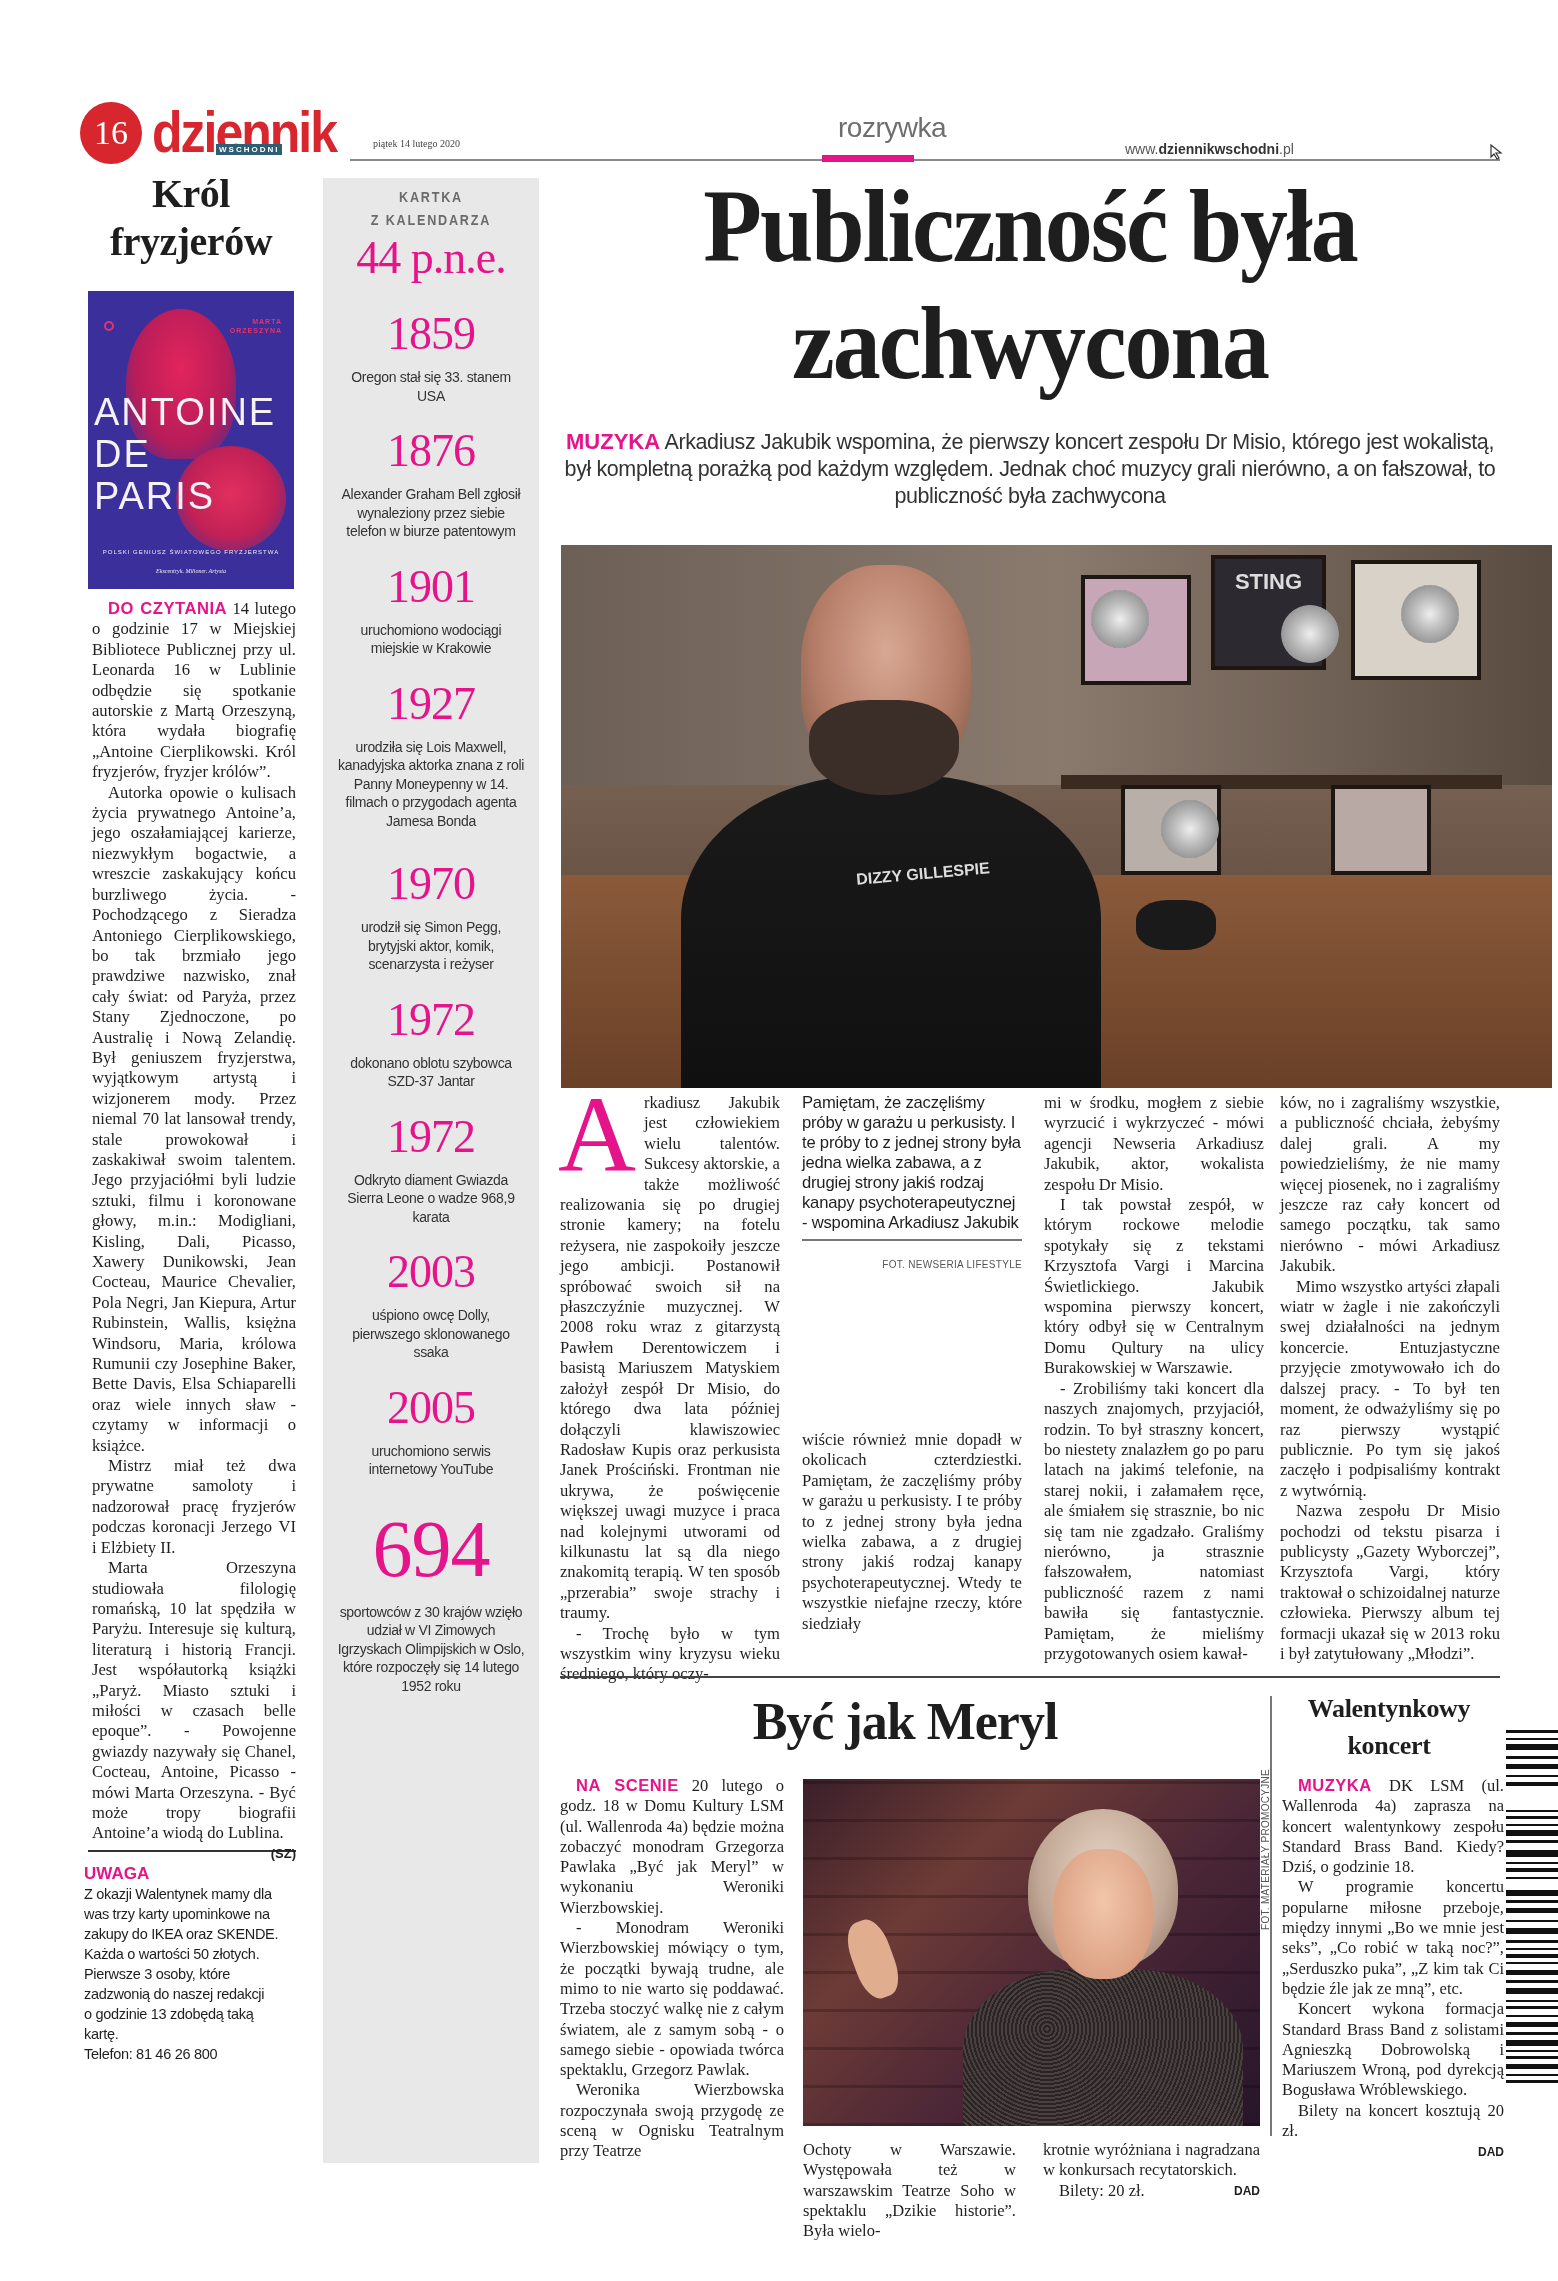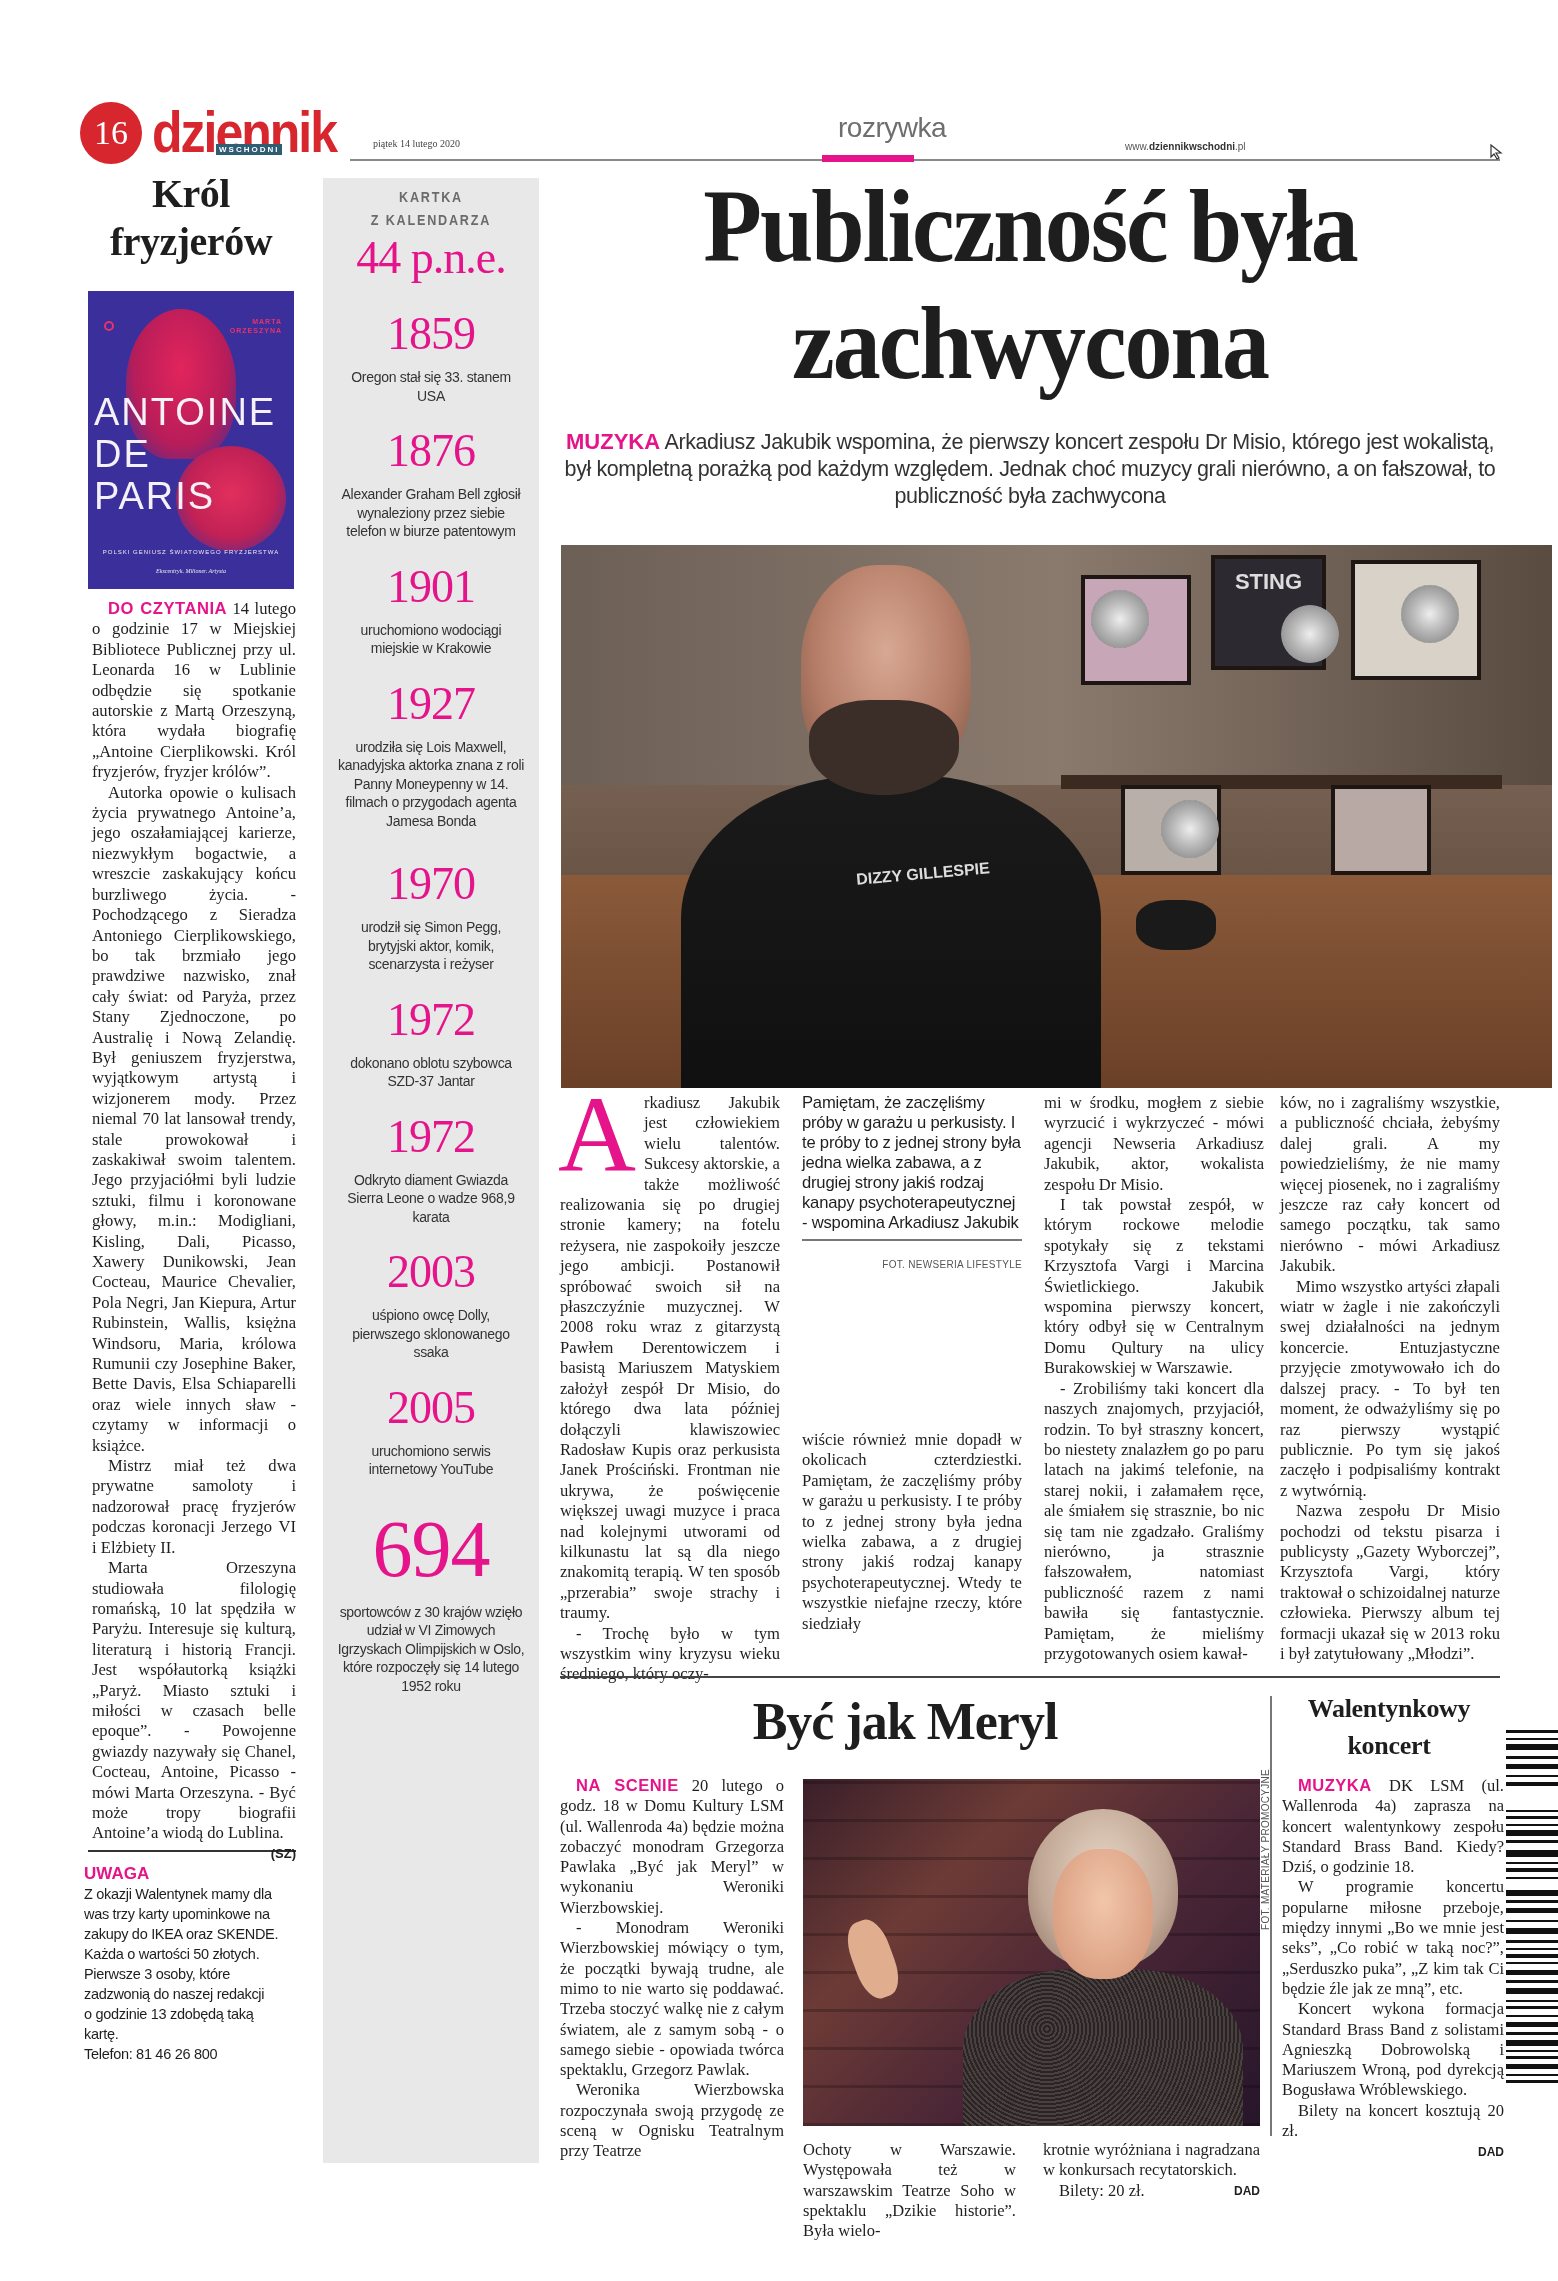--- a/index.html
+++ b/index.html
@@ -10,21 +10,21 @@
 
   
   .page-num { left: 80px; top: 102px; width: 62px; height: 62px; border-radius: 50%; background: #d7262d; color: #fff; font-family: "Liberation Serif", serif; font-size: 34px; line-height: 62px; text-align: center; }
   .logo { left: 152px; top: 104px; width: 188px; height: 58px; }
   .logo-word { font-family: "Liberation Sans", sans-serif; font-weight: bold; font-size: 50px; color: #d7262d; letter-spacing: -2px; line-height: 50px; transform: scaleY(1.15); transform-origin: top left; display: block; }
   .logo-sub { position: absolute; left: 64px; top: 40px; background: #2f5d74; color: #fff; font-family: "Liberation Sans", sans-serif; font-weight: bold; font-size: 8px; letter-spacing: 2px; padding: 1px 3px; }
   .header-date { left: 352px; top: 138px; font-family: Liberation Serif, serif; font-size: 10px; color: #444; margin-left: 21px; }
   .header-rule { left: 350px; top: 159px; width: 1150px; height: 2px; background: #8a8a8a; }
   .section-label { left: 838px; top: 112px; font-family: "Liberation Sans", sans-serif; font-size: 28px; color: #6e6e6e; letter-spacing: -0.5px; }
   .section-bar { left: 822px; top: 155px; width: 92px; height: 7px; background: #e5148a; }
-  .header-url { left: 1125px; top: 141px; font-family: "Liberation Sans", sans-serif; font-size: 10px; color: #555; }
+  .header-url { left: 1125px; top: 141px; font-family: "Liberation Sans", sans-serif; font-size: 14px; color: #555; }
   .header-url b { color: #333; }
   .cursor-icon { left: 1490px; top: 144px; width: 14px; height: 16px; }
 
   
   .col-left { left: 80px; top: 170px; width: 222px; }
   .h-krol { text-align: center; font-family: "Liberation Serif", serif; font-weight: bold; font-size: 40px; line-height: 48px; color: #1e1e1e; letter-spacing: -0.5px; }
   .book { margin: 25px auto 0; width: 206px; height: 298px; background: #3b2f9b; position: relative; overflow: hidden; }
   .book-face { position: absolute; left: 38px; top: 18px; width: 110px; height: 150px; border-radius: 50% 50% 40% 40%; background: radial-gradient(ellipse at 50% 40%, #e2245c 0%, #b71d59 60%, #3b2f9b 100%); }
   .book-hair { position: absolute; left: 88px; top: 155px; width: 110px; height: 105px; border-radius: 50%; background: radial-gradient(circle at 50% 45%, #e12f5e 0%, #c22155 55%, #3b2f9b 100%); }
   .book-author { position: absolute; right: 12px; top: 26px; text-align: right; color: #e5336b; font-family: "Liberation Sans", sans-serif; font-size: 7px; font-weight: bold; letter-spacing: 1px; line-height: 9px; }

